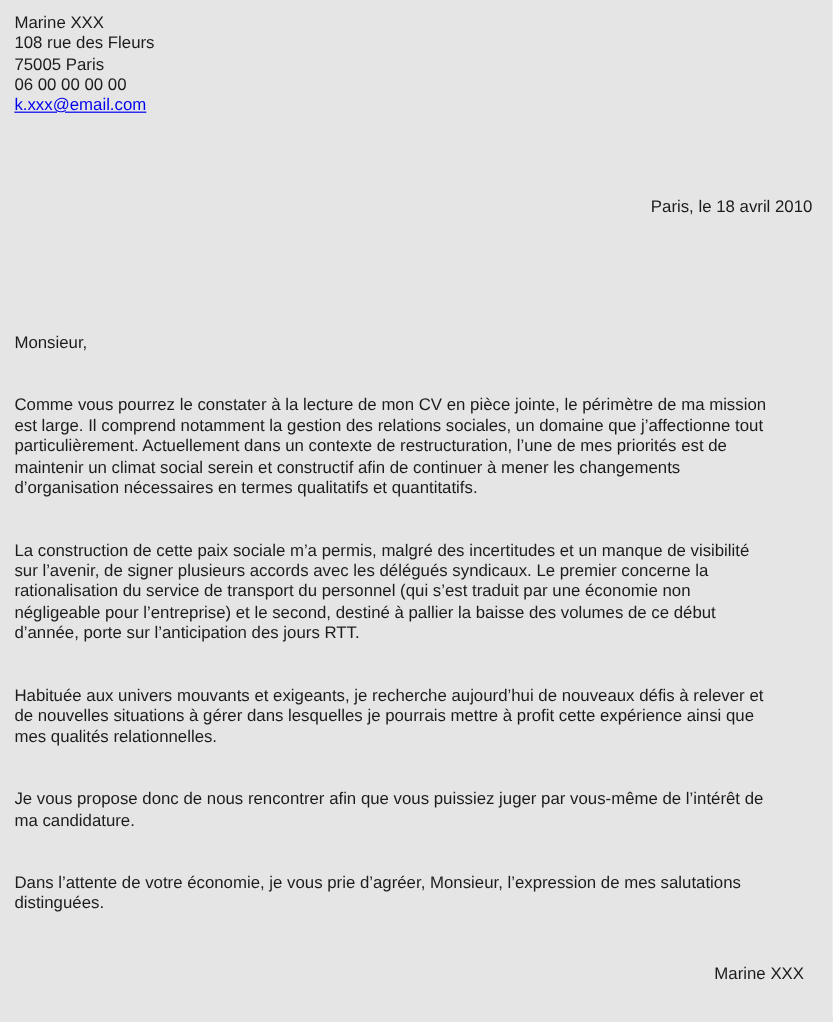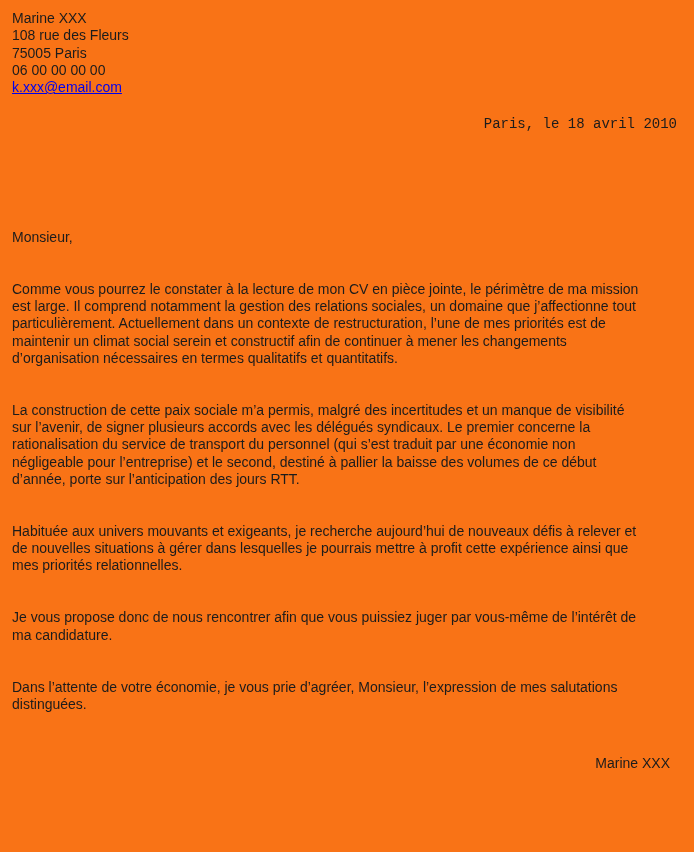--- a/index.html
+++ b/index.html
@@ -16,35 +16,34 @@
     line-height: 17.3px;
     color: #1c1c1c;
     -webkit-font-smoothing: antialiased;
   }
   .page {
     position: relative;
     width: 694px;
     height: 852px;
     box-sizing: border-box;
     padding: 10px 0 0 12px;
-    background: #f97316;
+    background: #e5e5e5;
   }
   .sender-block div {
     white-space: nowrap;
   }
   .sender-block a {
     color: #0000ee;
     cursor: pointer;
   }
   .date-line {
-    margin-top: 20px;
+    margin-top: 68px;
     text-align: right;
     padding-right: 17px;
     white-space: nowrap;
-    font-family: Liberation Mono, monospace;
   }
   .salutation {
     margin-top: 95px;
   }
   p.para {
     margin: 34.6px 0 0 0;
     white-space: pre-line;
   }
   .signature {
     margin-top: 42px;
@@ -77,21 +76,21 @@
 particulièrement. Actuellement dans un contexte de restructuration, l’une de mes priorités est de
 maintenir un climat social serein et constructif afin de continuer à mener les changements
 d’organisation nécessaires en termes qualitatifs et quantitatifs.</p>
   <p class="para">La construction de cette paix sociale m’a permis, malgré des incertitudes et un manque de visibilité
 sur l’avenir, de signer plusieurs accords avec les délégués syndicaux. Le premier concerne la
 rationalisation du service de transport du personnel (qui s’est traduit par une économie non
 négligeable pour l’entreprise) et le second, destiné à pallier la baisse des volumes de ce début
 d’année, porte sur l’anticipation des jours RTT.</p>
   <p class="para">Habituée aux univers mouvants et exigeants, je recherche aujourd’hui de nouveaux défis à relever et
 de nouvelles situations à gérer dans lesquelles je pourrais mettre à profit cette expérience ainsi que
-mes priorités relationnelles.</p>
+mes qualités relationnelles.</p>
   <p class="para">Je vous propose donc de nous rencontrer afin que vous puissiez juger par vous-même de l’intérêt de
 ma candidature.</p>
   <p class="para">Dans l’attente de votre économie, je vous prie d’agréer, Monsieur, l’expression de mes salutations
 distinguées.</p>
 
   <div class="signature">Marine XXX</div>
 
 </div>
 
 </body></html>

